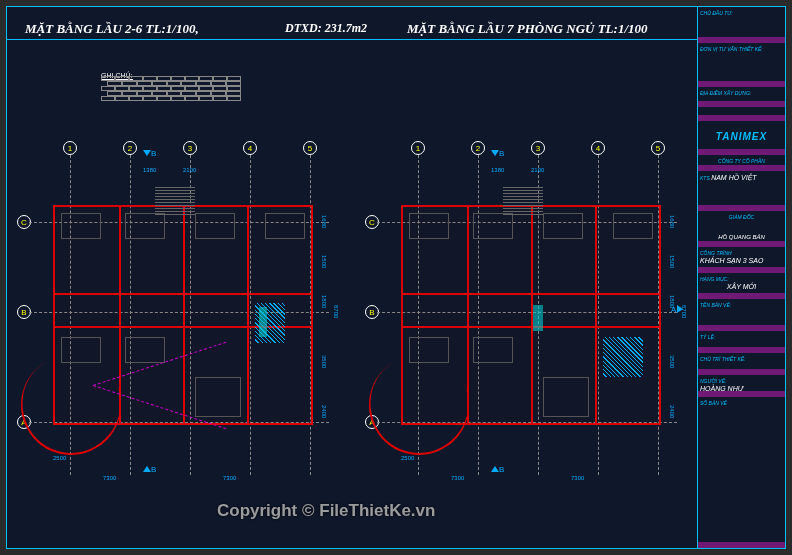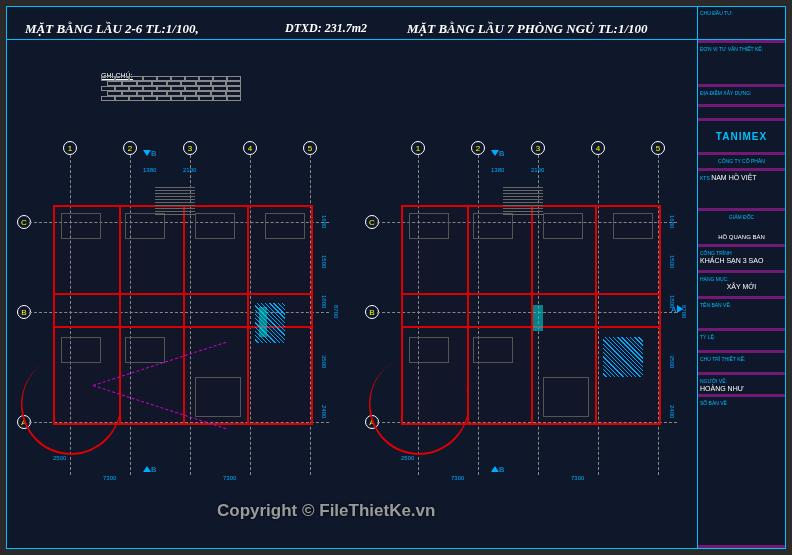--- a/index.html
+++ b/index.html
@@ -44,26 +44,27 @@
   position: absolute;
   right: 0;
   top: 0;
   width: 88px;
   height: 100%;
   border-left: 1px solid #00bfff;
   display: flex;
   flex-direction: column;
 }
 .tb-sect {
-  border-bottom: 3px solid #701a75;
+  border-bottom: 6px solid #701a75;
   padding: 3px 2px;
   font-size: 6px;
   color: #00bfff;
   position: relative;
   flex-shrink: 0;
+  font-style: italic;
 }
 .tb-sect .lbl { font-size: 5px; color: #00bfff; }
 .tb-sect .val { font-size: 7px; color: #fff; margin-top: 1px; }
 .tb-company { font-size: 10px; font-weight: bold; color: #00bfff; text-align: center; letter-spacing: 1px; }
 .drawing-area {
   position: absolute;
   top: 33px;
   left: 0;
   width: 692px;
   height: 510px;

